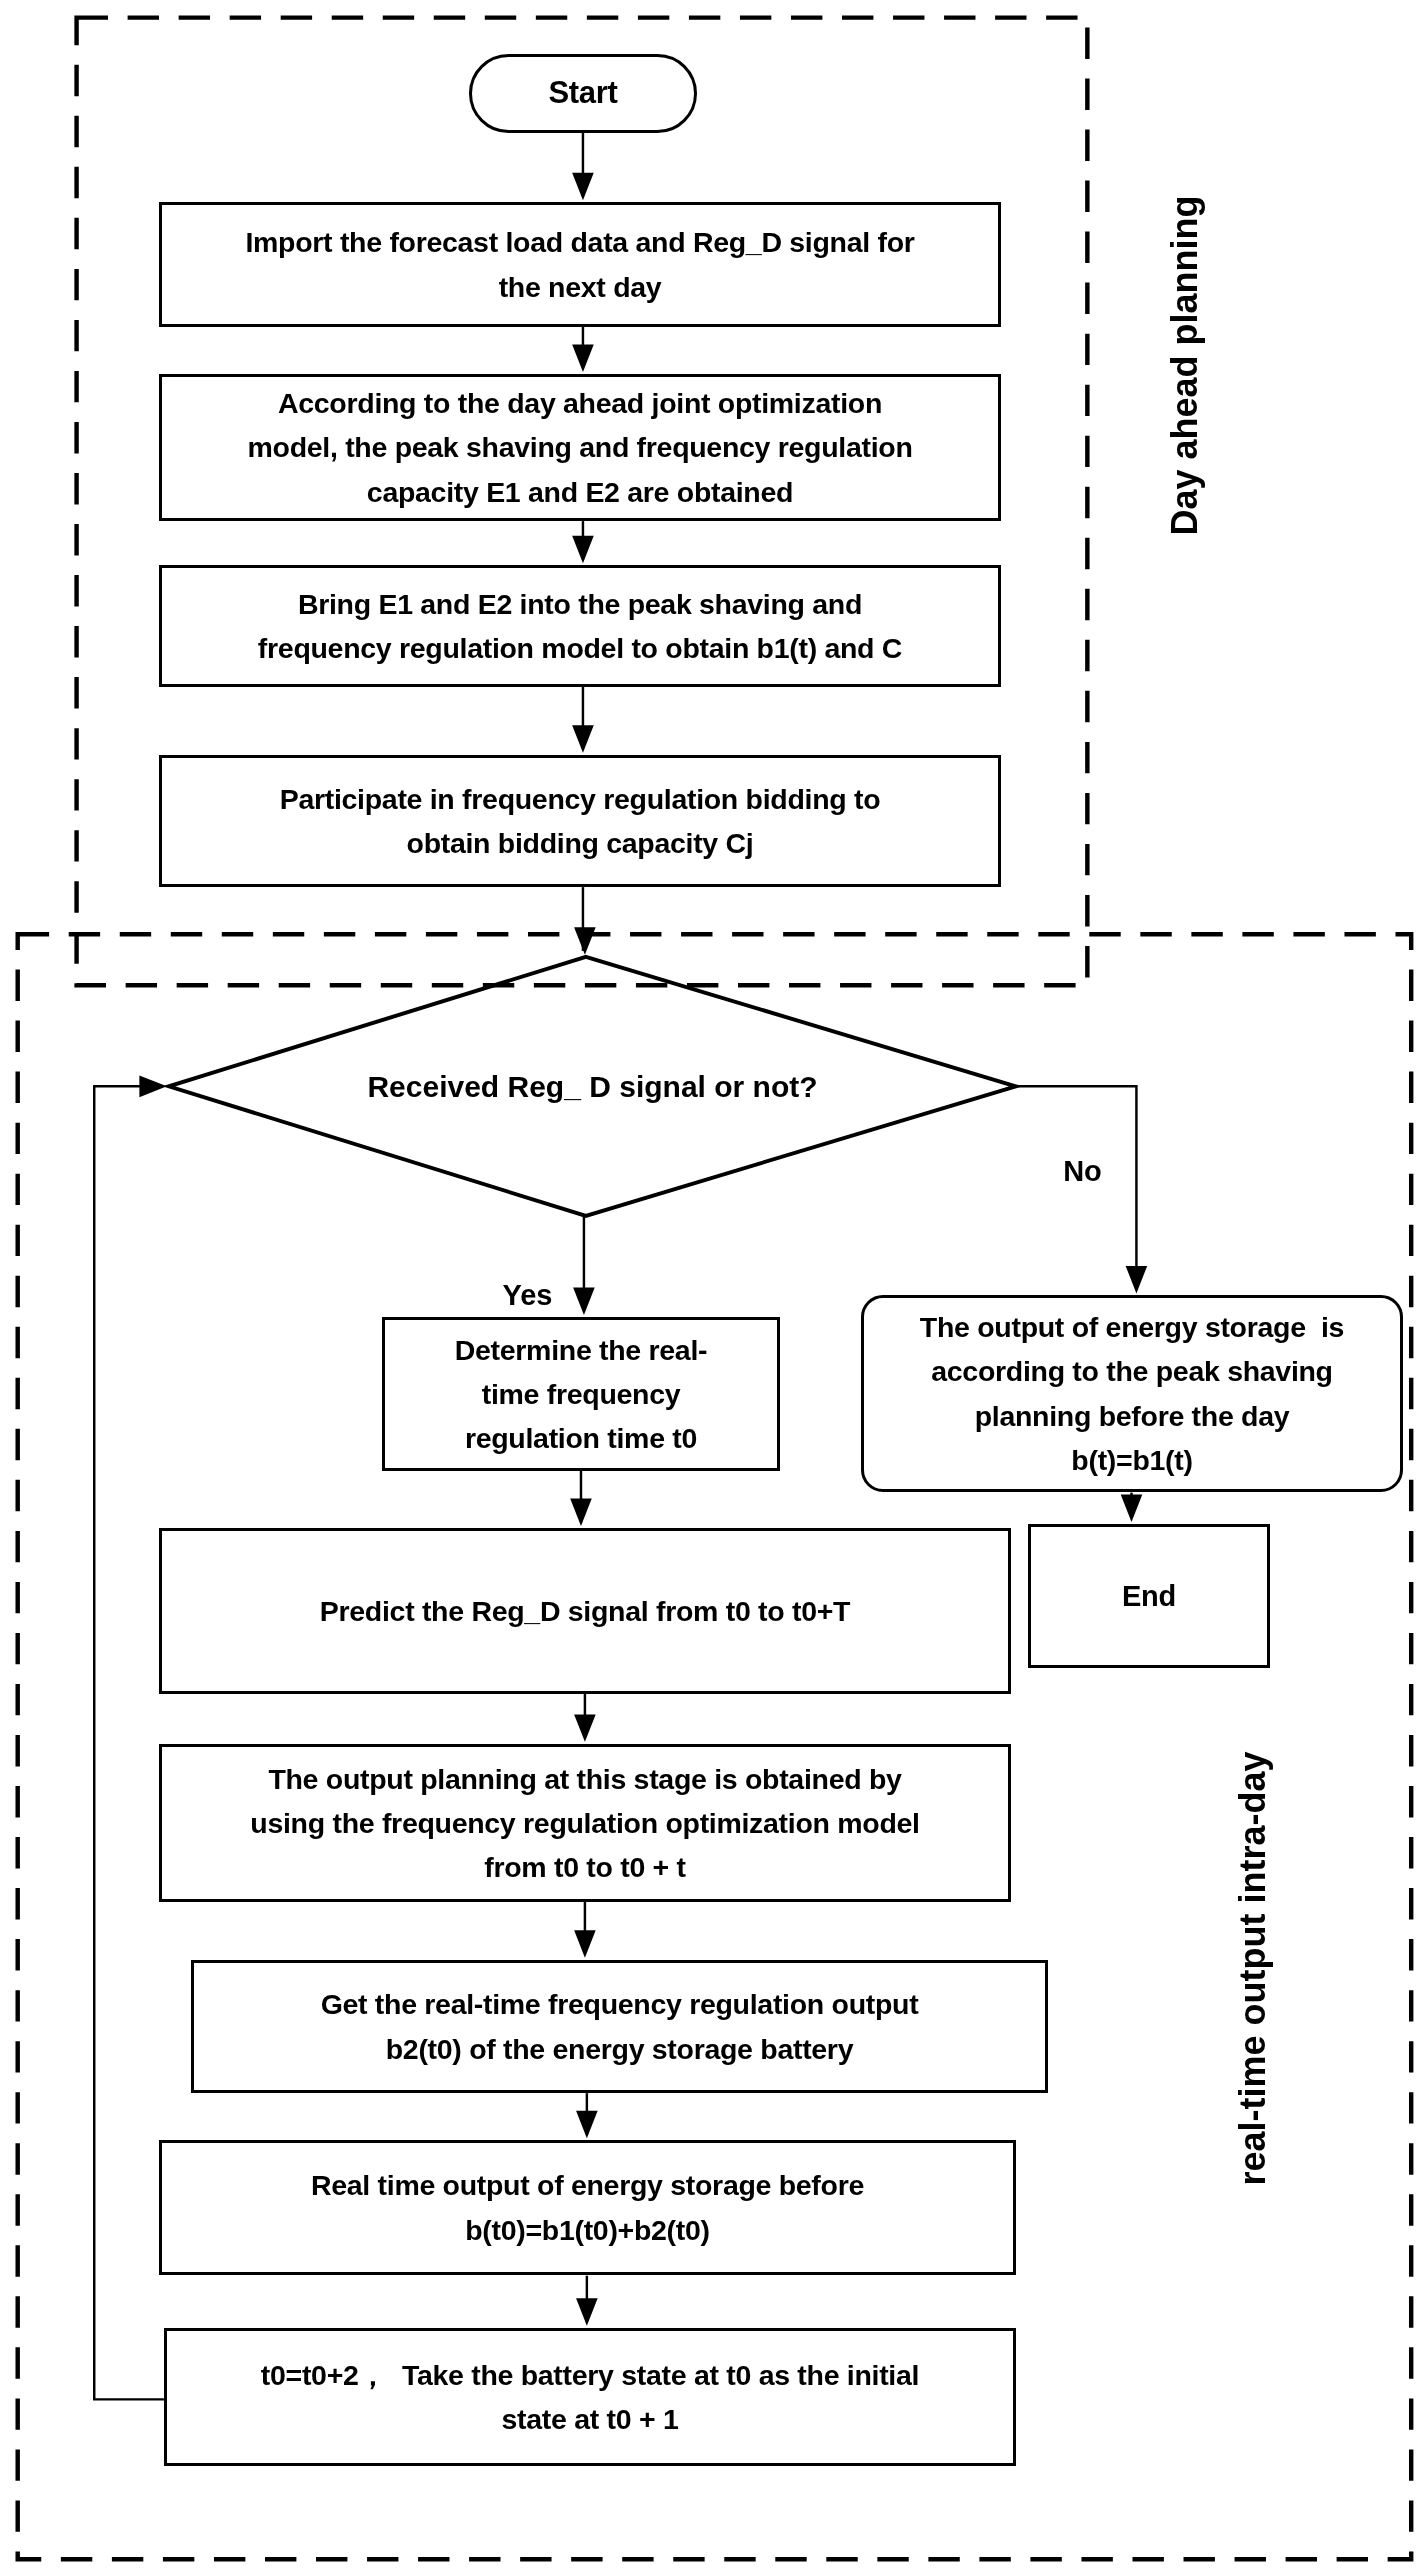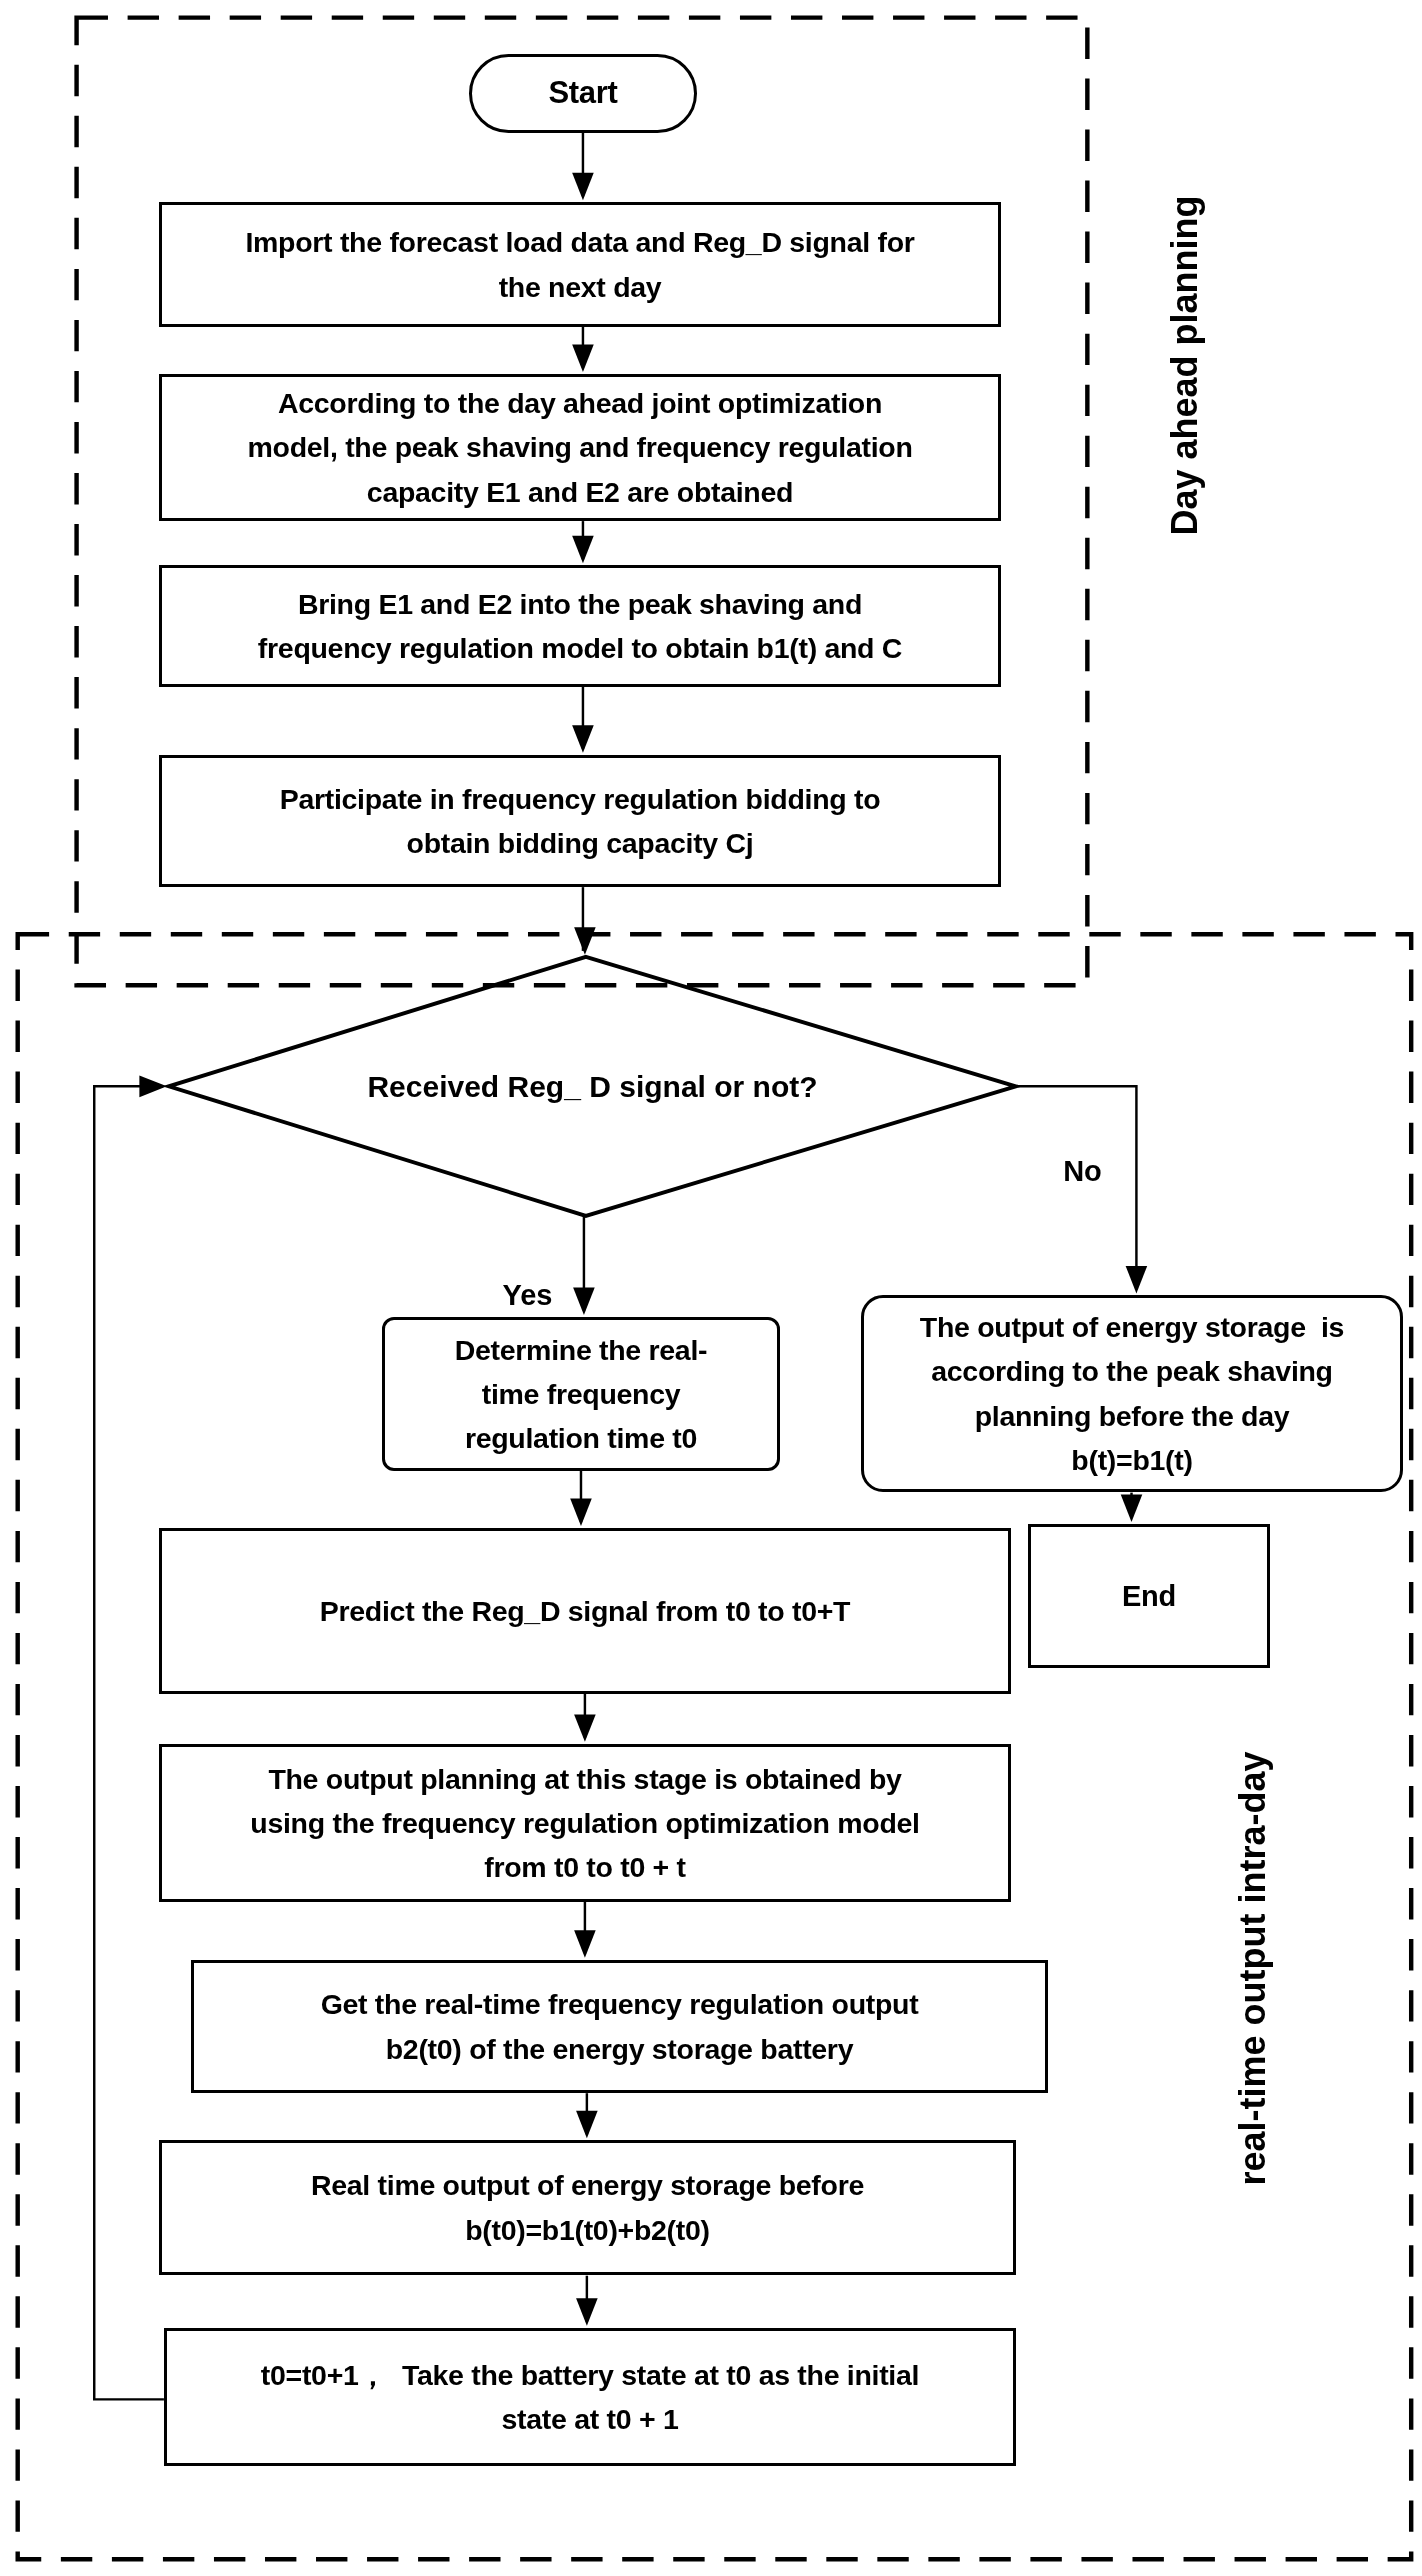--- a/index.html
+++ b/index.html
@@ -107,21 +107,21 @@
 frequency regulation model to obtain b1(t) and C</div>
 
   <div class="box" style="left:159px;top:755px;width:842px;height:132px;">Participate in frequency regulation bidding to
 obtain bidding capacity Cj</div>
 
   <div class="decision-text" style="left:169px;top:967px;width:847px;height:239px;">Received  Reg_ D signal or not?</div>
 
   <div class="edge-label" style="left:488px;top:1276px;width:79px;height:39px;">Yes</div>
   <div class="edge-label" style="left:1043px;top:1152px;width:79px;height:39px;">No</div>
 
-  <div class="box" style="left:382px;top:1317px;width:398px;height:154px;border-radius:12px;">Determine the real-
+  <div class="box" style="left:382px;top:1317px;width:398px;height:154px;">Determine the real-
 time frequency
 regulation time t0</div>
 
   <div class="box" style="left:861px;top:1295px;width:542px;height:197px;border-radius:22px;">The output of energy storage  is
 according to the peak shaving
 planning before the day
 b(t)=b1(t)</div>
 
   <div class="box" style="left:1028px;top:1524px;width:242px;height:144px;font-size:29px;">End</div>
 
@@ -130,17 +130,17 @@
   <div class="box" style="left:159px;top:1744px;width:852px;height:158px;">The output planning at this stage is obtained by
 using the frequency regulation optimization model
 from t0 to t0 + t</div>
 
   <div class="box" style="left:159px;top:1960px;width:857px;height:133px;margin-left:32px;">Get the real-time frequency regulation output
 b2(t0) of the energy storage battery</div>
 
   <div class="box" style="left:159px;top:2140px;width:857px;height:135px;">Real time output of energy storage before
 b(t0)=b1(t0)+b2(t0)</div>
 
-  <div class="box" style="left:164px;top:2328px;width:852px;height:138px;">t0=t0+1，  Take the battery state at t0 as the initial
+  <div class="box" style="left:164px;top:2328px;width:852px;height:138px;">t0=t0+2，  Take the battery state at t0 as the initial
 state at t0 + 1</div>
 
 </div>
 
 
 </body></html>

